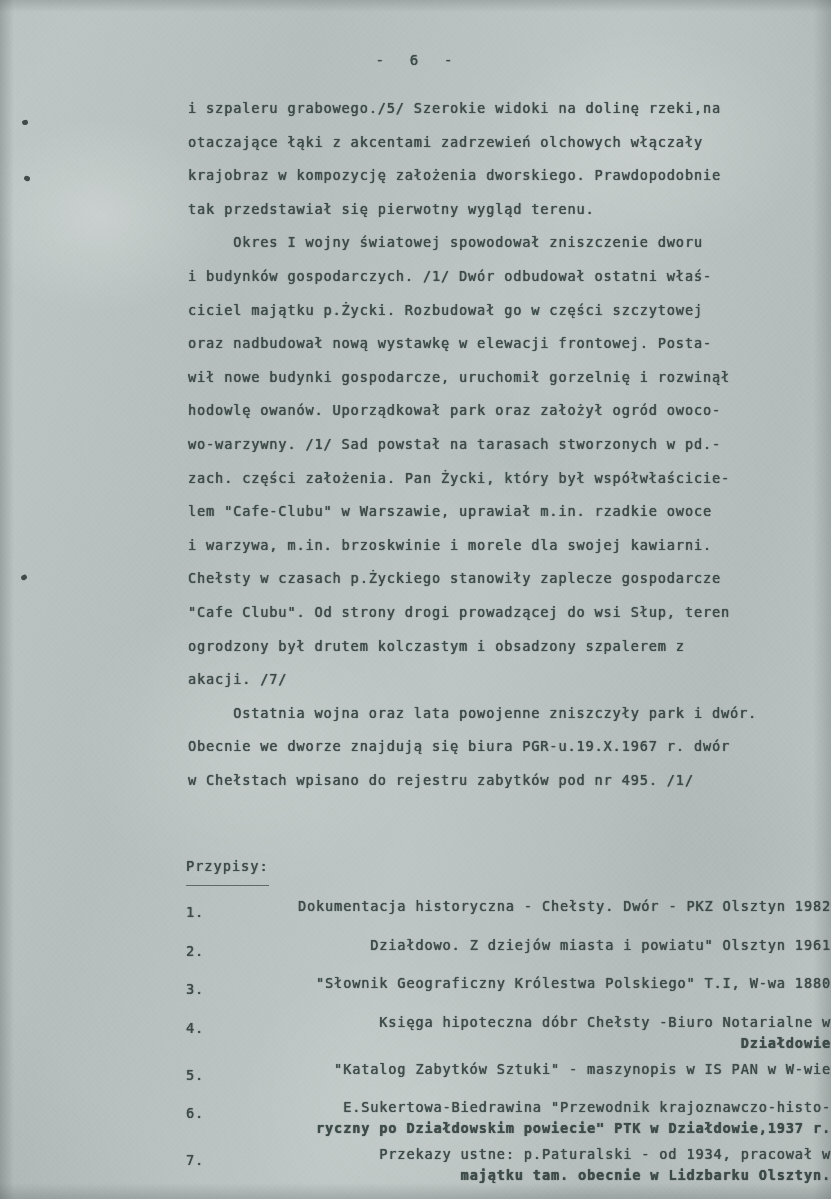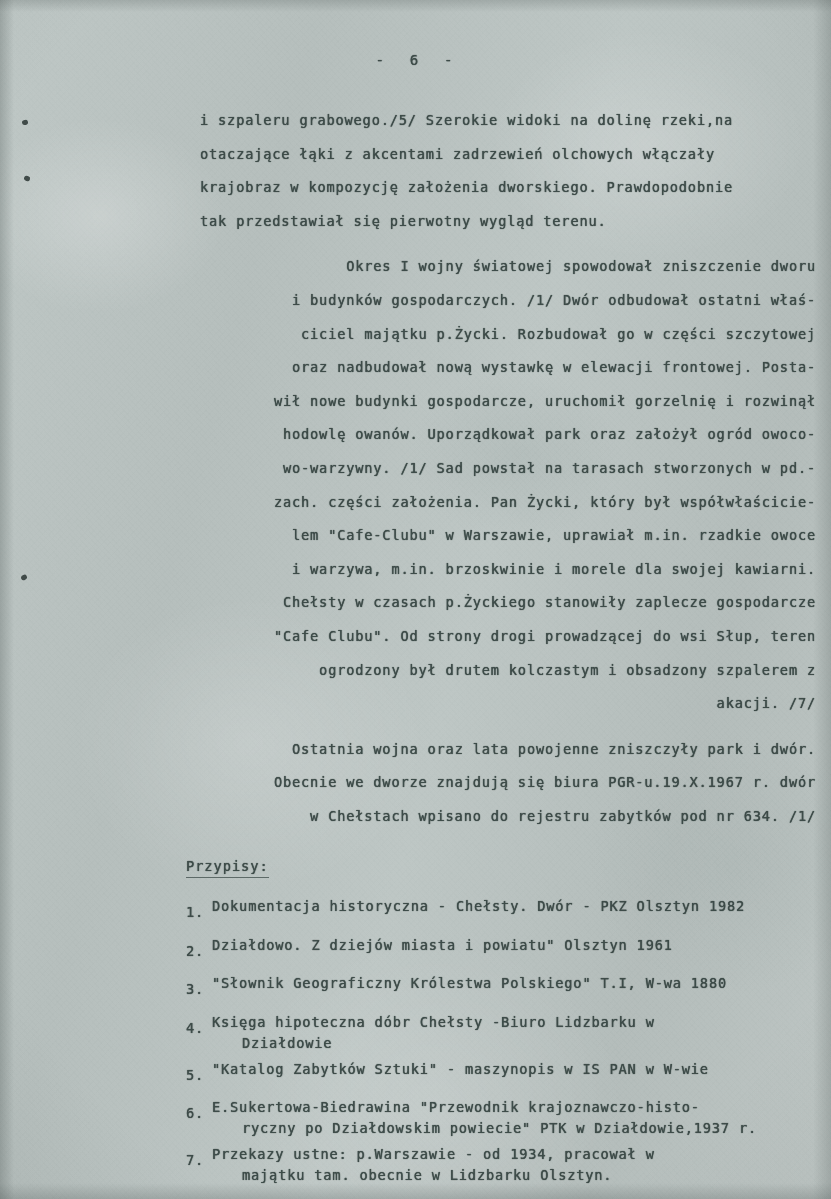--- a/index.html
+++ b/index.html
@@ -78,31 +78,31 @@
     letter-spacing: 3px;
   }
 
   .body-block {
     position: absolute;
     left: 188px;
     top: 92px;
     width: 640px;
   }
 
-  .para { margin: 12px; }
-  .para + .para { margin-top: 0px; text-align: right; }
+  .para { margin: 0; }
+  .para + .para { margin-top: 0px; }
 
   .notes-heading {
     position: absolute;
     left: 186px;
     top: 856px;
     font-size: 13.6px;
     letter-spacing: 1px;
     border-bottom: 1.5px solid rgba(51,66,63,0.75);
-    padding-bottom: 1px;
+    padding-bottom: 9px;
     display: inline-block;
     line-height: 20px;
   }
 
   .notes-list {
     position: absolute;
     left: 186px;
     top: 896px;
     width: 645px;
   }
@@ -112,24 +112,26 @@
     align-items: flex-start;
     margin-bottom: 5px;
   }
   .note-num {
     flex: 0 0 auto;
     width: 26px;
   }
   .note-text {
     flex: 1 1 auto;
     line-height: 21px;
+    text-align: right;
   }
   .note-text .cont {
     display: block;
     padding-left: 30px;
+    font-weight: bold;
   }
 
   
   .margin-mark {
     position: absolute;
     width: 6px;
     height: 5px;
     background: #2b3634;
     border-radius: 50% 40% 45% 50%;
     opacity: 0.85;
@@ -199,21 +201,21 @@
 wo-warzywny. /1/ Sad powstał na tarasach stworzonych w pd.-
 zach. części założenia. Pan Życki, który był współwłaścicie-
 lem "Cafe-Clubu" w Warszawie, uprawiał m.in. rzadkie owoce
 i warzywa, m.in. brzoskwinie i morele dla swojej kawiarni.
 Chełsty w czasach p.Życkiego stanowiły zaplecze gospodarcze
 "Cafe Clubu". Od strony drogi prowadzącej do wsi Słup, teren
 ogrodzony był drutem kolczastym i obsadzony szpalerem z
 akacji. /7/</div>
       <div class="tw para">     Ostatnia wojna oraz lata powojenne zniszczyły park i dwór.
 Obecnie we dworze znajdują się biura PGR-u.19.X.1967 r. dwór
-w Chełstach wpisano do rejestru zabytków pod nr 634. /1/</div>
+w Chełstach wpisano do rejestru zabytków pod nr 495. /1/</div>
     </div>
 
     <div class="tw notes-heading">Przypisy:</div>
 
     <div class="notes-list">
 
       <div class="note">
         <span class="tw note-num">1.</span>
         <span class="tw note-text"><span>Dokumentacja historyczna - Chełsty. Dwór - PKZ Olsztyn 1982</span></span>
       </div>
@@ -223,34 +225,34 @@
         <span class="tw note-text"><span>Działdowo. Z dziejów miasta i powiatu" Olsztyn 1961</span></span>
       </div>
 
       <div class="note">
         <span class="tw note-num">3.</span>
         <span class="tw note-text"><span>"Słownik Geograficzny Królestwa Polskiego" T.I, W-wa 1880</span></span>
       </div>
 
       <div class="note">
         <span class="tw note-num">4.</span>
-        <span class="tw note-text"><span>Księga hipoteczna dóbr Chełsty -Biuro Lidzbarku w</span><span class="cont">Działdowie</span></span>
+        <span class="tw note-text"><span>Księga hipoteczna dóbr Chełsty -Biuro Notarialne w</span><span class="cont">Działdowie</span></span>
       </div>
 
       <div class="note">
         <span class="tw note-num">5.</span>
         <span class="tw note-text"><span>"Katalog Zabytków Sztuki" - maszynopis w IS PAN w W-wie</span></span>
       </div>
 
       <div class="note">
         <span class="tw note-num">6.</span>
         <span class="tw note-text"><span>E.Sukertowa-Biedrawina "Przewodnik krajoznawczo-histo-</span><span class="cont">ryczny po Działdowskim powiecie" PTK w Działdowie,1937 r.</span></span>
       </div>
 
       <div class="note">
         <span class="tw note-num">7.</span>
-        <span class="tw note-text"><span>Przekazy ustne: p.Warszawie - od 1934, pracował w</span><span class="cont">majątku tam. obecnie w Lidzbarku Olsztyn.</span></span>
+        <span class="tw note-text"><span>Przekazy ustne: p.Paturalski - od 1934, pracował w</span><span class="cont">majątku tam. obecnie w Lidzbarku Olsztyn.</span></span>
       </div>
 
     </div>
 
   </div>
 </div>
 
 </body></html>

